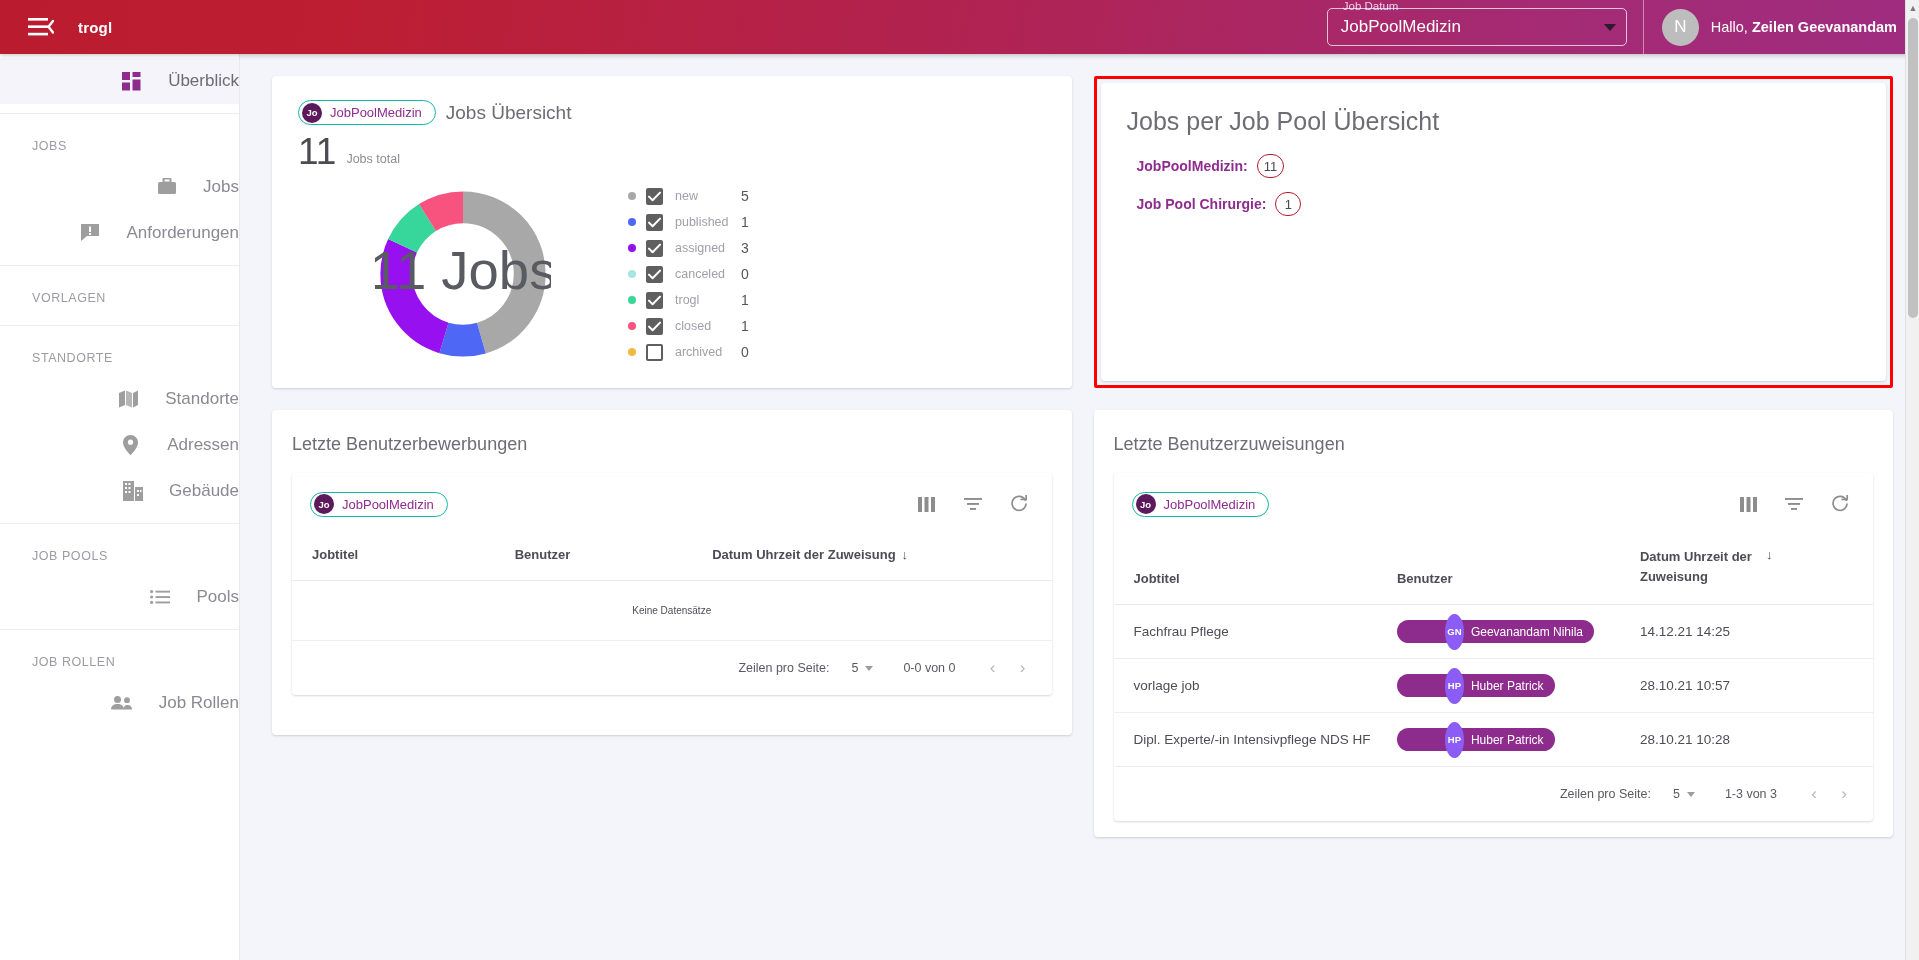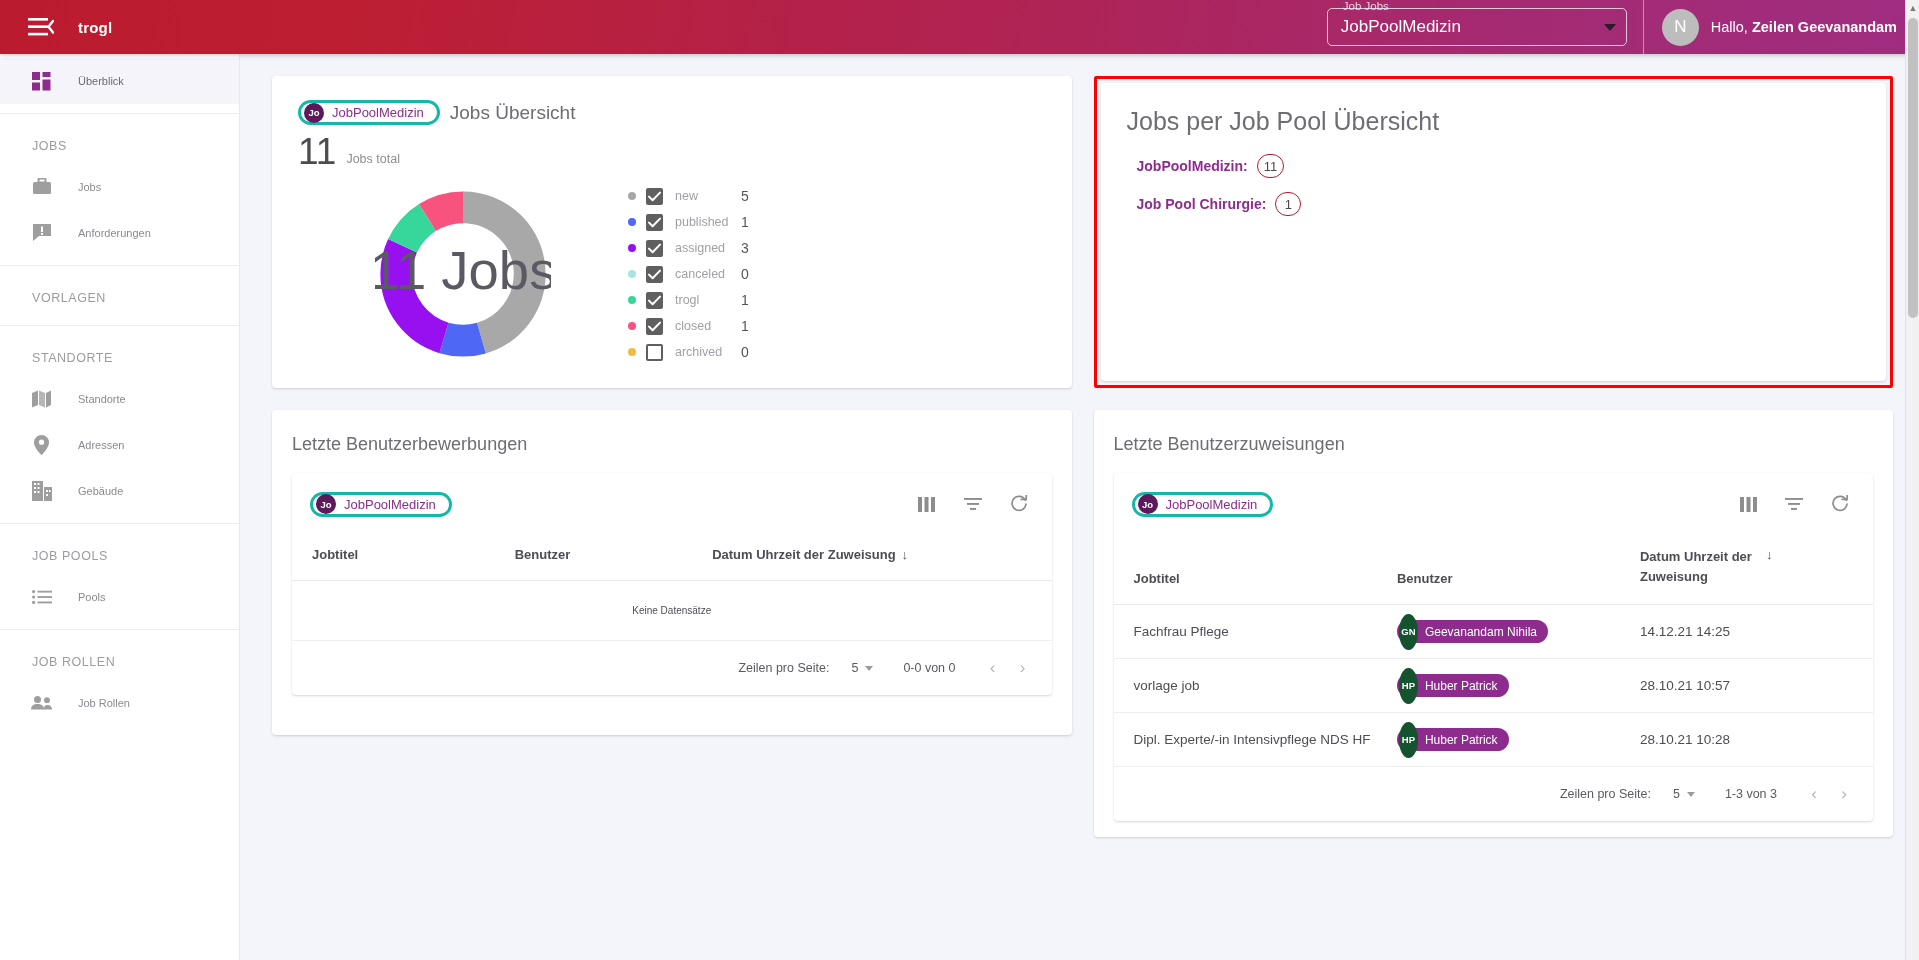--- a/index.html
+++ b/index.html
@@ -78,22 +78,22 @@
   
   .sidebar {
     width: 240px; min-width: 240px;
     background: #fff;
     border-right: 1px solid #e8e8ee;
     overflow: hidden;
     padding-top: 4px;
   }
   .nav-item {
     height: 46px; display: flex; align-items: center;
-    padding-left: 30px; cursor: pointer;
-    color: #8a8a92; font-size: 11px;
+    cursor: pointer;
+    color: #8a8a92; font-size: 17px; justify-content: flex-end;
   }
   .nav-item.active { background: #f5f4fb; color: #6b6b73; }
   .nav-ico {
     width: 23px; height: 23px; margin-right: 25px;
     display: flex; align-items: center; justify-content: center;
     color: #9e9e9e; flex: 0 0 auto;
   }
   .nav-item.active .nav-ico { color: #8e2c8e; }
   .nav-sep { height: 1px; background: #ececf1; margin: 9px 0; }
   .nav-group {
@@ -122,21 +122,21 @@
     border-radius: 2px;
     display: flex;
   }
   .highlight-wrap > .card { flex: 1; }
 
   
   .jobs-card { padding: 24px 26px 10px 26px; display: flex; flex-direction: column; }
   .card-head-row { display: flex; align-items: center; gap: 10px; }
   .chip-outline {
     display: inline-flex; align-items: center;
-    height: 25px; border: 3px solid #14b8a6; border-radius: 13px;
+    height: 25px; border: 1px solid #14b8a6; border-radius: 13px;
     padding: 0 13px 0 3px; color: #8e2c8e; font-size: 13px;
     background: #fff; cursor: pointer;
   }
   .chip-av {
     width: 20px; height: 20px; border-radius: 50%;
     background: #5c1a5c; color: #fff;
     font-size: 9.5px; font-weight: bold;
     display: flex; align-items: center; justify-content: center;
     margin-right: 8px;
   }
@@ -208,21 +208,21 @@
   .sort-arrow { color: #4d4d55; margin-left: 6px; font-size: 13px; }
   .empty-row td {
     text-align: center; padding: 24px 0; font-size: 10px; color: #4d4d55;
   }
   .chip-filled {
     display: inline-flex; align-items: center;
     height: 23px; border-radius: 12px;
     background: #8e2c8e; color: #fff; font-size: 12px;
     padding: 0 11px 0 2px; cursor: pointer;
   }
-  .chip-filled .chip-av { background: #14532d; margin-right: 7px; width: 19px; height: 36px; }
+  .chip-filled .chip-av { background: #8b5cf6; margin-right: 7px; width: 19px; height: 36px; margin-left: 46px; }
   .pager {
     display: flex; align-items: center; justify-content: flex-end;
     padding: 12px 14px 12px 0; font-size: 12.5px; color: #5a5a62;
   }
   .pager .lbl { margin-right: 22px; }
   .pager .rpp { display: flex; align-items: center; cursor: pointer; margin-right: 30px; }
   .pager .rpp .tri {
     width: 0; height: 0; margin-left: 7px;
     border-left: 4px solid transparent; border-right: 4px solid transparent;
     border-top: 5px solid #9a9aa2;
@@ -258,21 +258,21 @@
       <rect x="0" y="1" width="20" height="2.6" fill="#fff"></rect>
       <rect x="0" y="8.4" width="20" height="2.6" fill="#fff"></rect>
       <rect x="0" y="15.8" width="20" height="2.6" fill="#fff"></rect>
       <path d="M25 4 L20.5 9.8 L25 15.6" stroke="#fff" stroke-width="2.4" fill="none" stroke-linecap="round"></path>
     </svg>
   </div>
   <div class="brand">trogl</div>
   <div class="appbar-spacer"></div>
 
   <div class="jobpool-select">
-    <span class="jobpool-label">Job Jobs</span>
+    <span class="jobpool-label">Job Datum</span>
     <span class="jobpool-value">JobPoolMedizin</span>
     <span class="caret"></span>
   </div>
 
   <div class="hdr-divider"></div>
 
   <div class="user-area">
     <div class="avatar">N</div>
     <div class="greeting"><span>Hallo, </span><b>Zeilen Geevanandam</b></div>
   </div>

